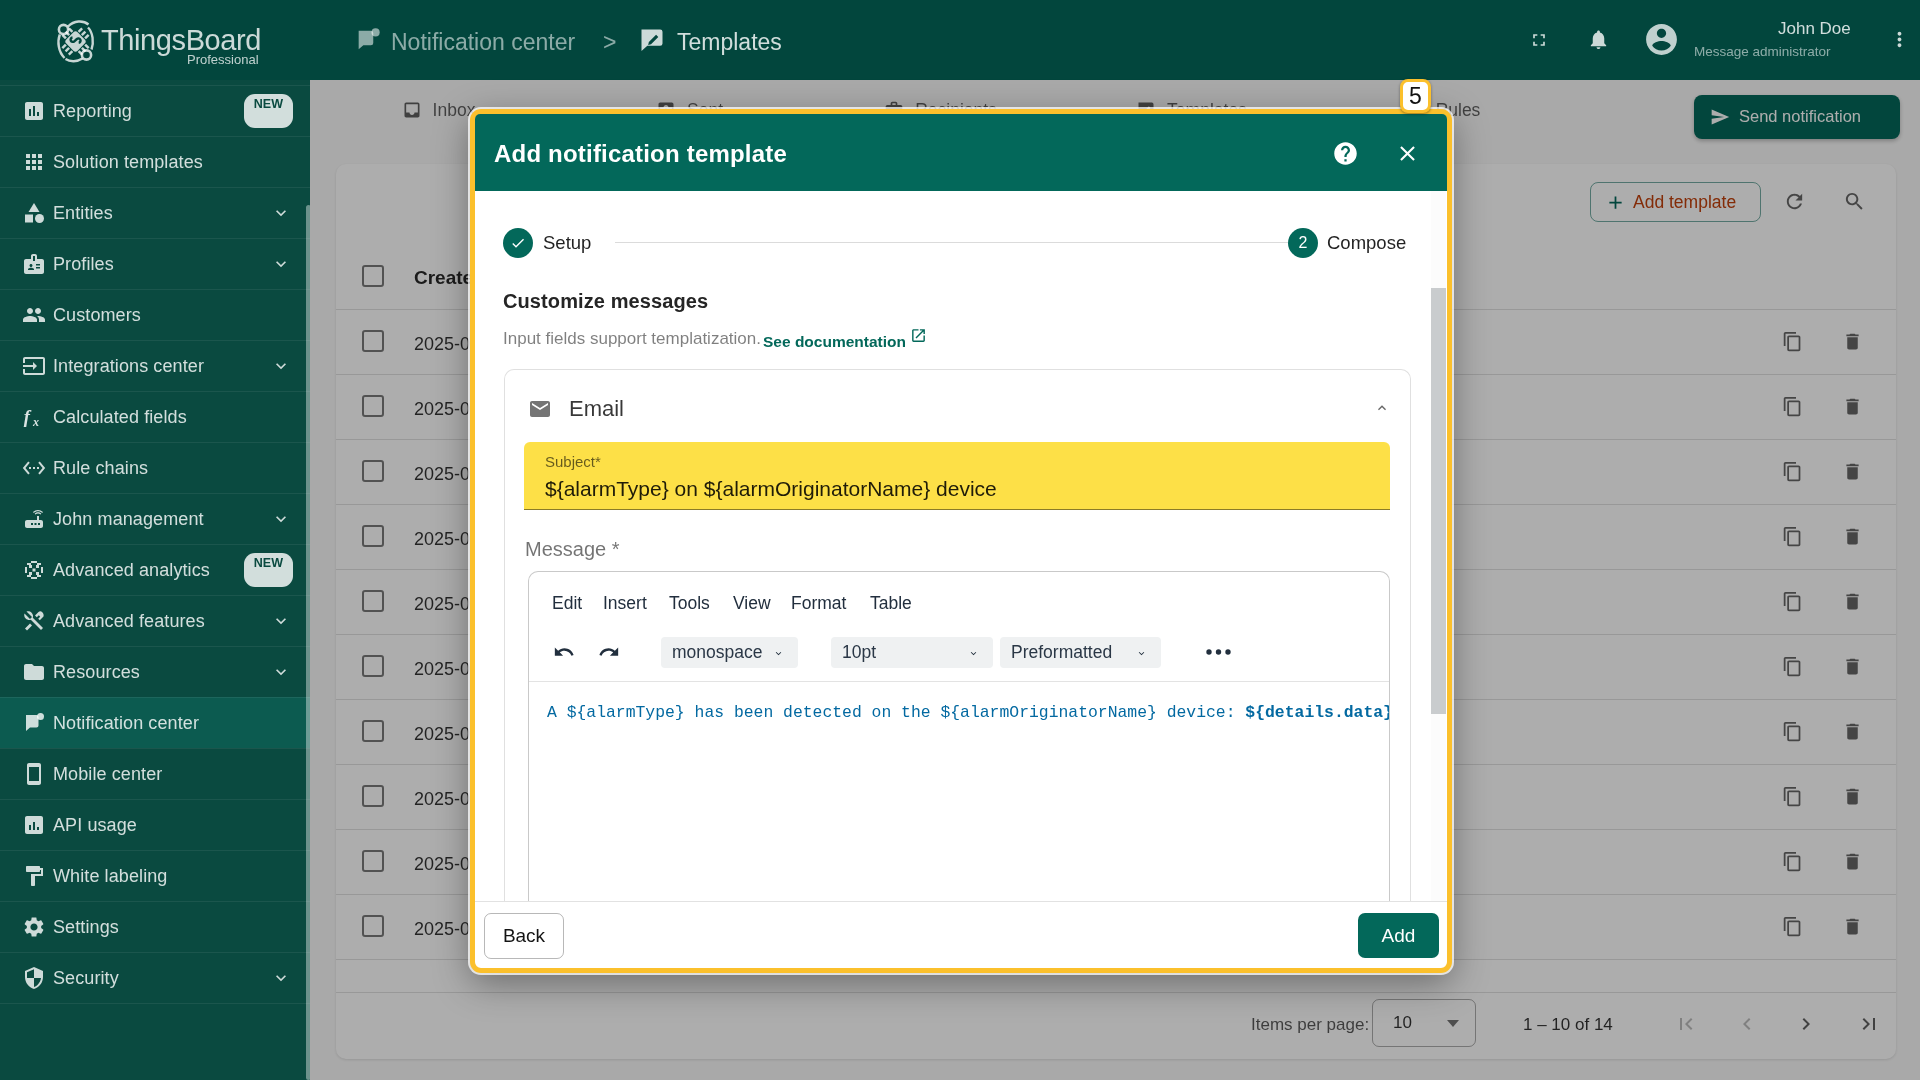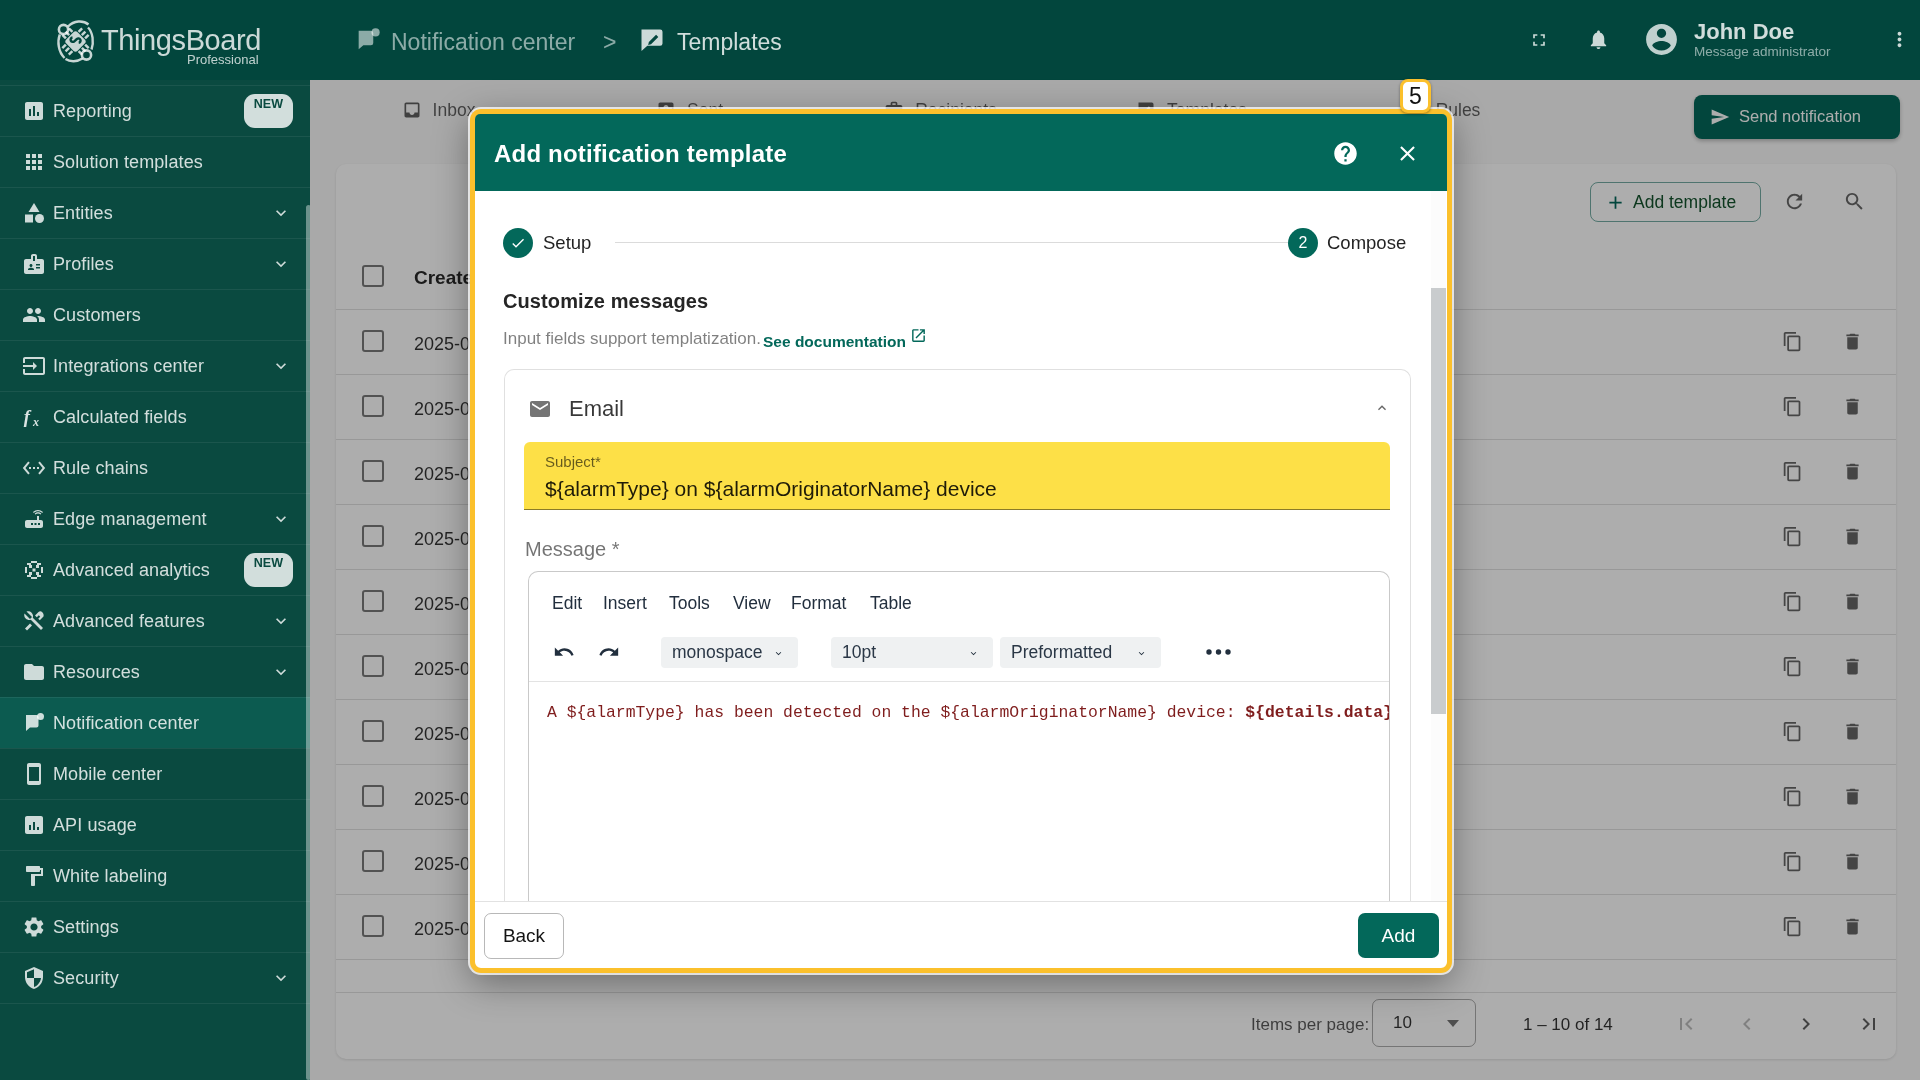--- a/index.html
+++ b/index.html
@@ -97,21 +97,21 @@
 
     <svg class="abs wicon" style="left:1529px;top:30px;" width="20" height="20" viewBox="0 0 24 24">
         <path d="M7 14H5v5h5v-2H7v-3zm-2-4h2V7h3V5H5v5zm12 7h-3v2h5v-5h-2v3zM14 5v2h3v3h2V5h-5z"></path>
       </svg>
     <svg class="abs wicon" style="left:1587px;top:28px;" width="23" height="23" viewBox="0 0 24 24">
         <path d="M12 22c1.1 0 2-.9 2-2h-4c0 1.1.89 2 2 2zm6-6v-5c0-3.07-1.64-5.64-4.5-6.32V4c0-.83-.67-1.5-1.5-1.5s-1.5.67-1.5 1.5v.68C7.63 5.36 6 7.92 6 11v5l-2 2v1h16v-1l-2-2z"></path>
       </svg>
     <svg class="abs" style="left:1643px;top:21px;fill:rgba(255,255,255,0.75);" width="37" height="37" viewBox="0 0 24 24">
         <path d="M12 2C6.48 2 2 6.48 2 12s4.48 10 10 10 10-4.48 10-10S17.52 2 12 2zm0 3c1.66 0 3 1.34 3 3s-1.34 3-3 3-3-1.34-3-3 1.34-3 3-3zm0 14.2c-2.5 0-4.71-1.28-6-3.22.03-1.99 4-3.08 6-3.08 1.99 0 5.97 1.09 6 3.08-1.29 1.94-3.5 3.22-6 3.22z"></path>
       </svg>
-    <div class="abs" style="left:1694px;top:19px;font-size:22px;color:rgba(255,255,255,0.82);font-weight:bold;">John Doe</div>
+    <div class="abs" style="left:1778px;top:19px;font-size:17px;color:rgba(255,255,255,0.82);">John Doe</div>
     <div class="abs" style="left:1694px;top:44px;font-size:13.5px;color:rgba(255,255,255,0.55);">Message administrator</div>
     <svg class="abs wicon" style="left:1888px;top:28px;" width="23" height="23" viewBox="0 0 24 24">
         <path d="M12 8c1.1 0 2-.9 2-2s-.9-2-2-2-2 .9-2 2 .9 2 2 2zm0 2c-1.1 0-2 .9-2 2s.9 2 2 2 2-.9 2-2-.9-2-2-2zm0 6c-1.1 0-2 .9-2 2s.9 2 2 2 2-.9 2-2-.9-2-2-2z"></path>
       </svg>
   </div>
   <div id="sidebar" class="abs">
    <div style="height:5px"></div>
    <div class="mitem">
         <svg viewBox="0 0 24 24">
           <path d="M19 3H5c-1.1 0-2 .9-2 2v14c0 1.1.9 2 2 2h14c1.1 0 2-.9 2-2V5c0-1.1-.9-2-2-2zM9 17H7v-7h2v7zm4 0h-2V7h2v10zm4 0h-2v-4h2v4z"></path>
@@ -170,21 +170,21 @@
    <div class="mitem">
         <svg viewBox="0 0 24 24">
           <path d="M7.77 6.76 6.23 5.48.82 12l5.41 6.52 1.54-1.28L3.42 12l4.35-5.24zM7 13h2v-2H7v2zm10-2h-2v2h2v-2zm-6 2h2v-2h-2v2zm6.77-7.52-1.54 1.28L20.58 12l-4.35 5.24 1.54 1.28L23.18 12l-5.41-6.52z"></path>
         </svg>
         <span class="lbl">Rule chains</span>
       </div>
    <div class="mitem">
         <svg viewBox="0 0 24 24">
           <path d="M20.2 5.9l.8-.8C19.6 3.7 17.8 3 16 3s-3.6.7-5 2.1l.8.8C13 4.8 14.5 4.2 16 4.2s3 .6 4.2 1.7zm-.9.8c-.9-.9-2.1-1.4-3.3-1.4s-2.4.5-3.3 1.4l.8.8c.7-.7 1.6-1 2.5-1 .9 0 1.8.3 2.5 1l.8-.8zM19 13h-2V9h-2v4H5c-1.1 0-2 .9-2 2v4c0 1.1.9 2 2 2h14c1.1 0 2-.9 2-2v-4c0-1.1-.9-2-2-2zm-8 5H9v-2h2v2zm3.5 0h-2v-2h2v2zm3.5 0h-2v-2h2v2z"></path>
         </svg>
-        <span class="lbl">Edge management</span>
+        <span class="lbl">John management</span>
         <svg class="chev" viewBox="0 0 24 24">
           <path d="M7.41 8.59 12 13.17l4.59-4.58L18 10l-6 6-6-6 1.41-1.41z"></path>
         </svg>
       </div>
    <div class="mitem">
         <svg viewBox="0 0 24 24">
           <path d="M9 3h6v2H9zM5 5h4v2H5zM15 5h4v2h-4zM3 9h2v6H3zM19 9h2v6h-2zM5 17h4v2H5zM15 17h4v2h-4zM9 19h6v2H9zM7 7h3v3H7zM14 7h3v3h-3zM7 14h3v3H7zM14 14h3v3h-3zM10.5 10.5h3v3h-3z"></path>
         </svg>
         <span class="lbl">Advanced analytics</span>
         <span class="new">NEW</span>
@@ -274,21 +274,21 @@
         </svg>
       <span style="position:absolute;left:45px;top:12px;font-size:16.5px;font-weight:500;color:#fff;">Send notification</span>
     </div>
 
     <div id="card">
 
       <div class="abs" style="left:1254px;top:18px;width:171px;height:40px;border:1px solid rgba(3,104,90,0.55);border-radius:8px;">
         <svg style="position:absolute;left:14px;top:9px;fill:#03685A;" width="21" height="21" viewBox="0 0 24 24">
             <path d="M19 13h-6v6h-2v-6H5v-2h6V5h2v6h6v2z"></path>
           </svg>
-        <span style="position:absolute;left:42px;top:9px;font-size:17.5px;font-weight:500;color:#14532d;">Add template</span>
+        <span style="position:absolute;left:42px;top:9px;font-size:17.5px;font-weight:500;color:#c2410c;">Add template</span>
       </div>
       <svg class="abs" style="left:1447px;top:26px;fill:rgba(0,0,0,0.60);" width="23" height="23" viewBox="0 0 24 24">
           <path d="M17.65 6.35C16.2 4.9 14.21 4 12 4c-4.42 0-7.99 3.58-7.99 8s3.57 8 7.99 8c3.73 0 6.84-2.55 7.73-6h-2.08c-.82 2.33-3.04 4-5.65 4-3.31 0-6-2.69-6-6s2.69-6 6-6c1.66 0 3.14.69 4.22 1.78L13 11h7V4l-2.35 2.35z"></path>
         </svg>
       <svg class="abs" style="left:1507px;top:26px;fill:rgba(0,0,0,0.60);" width="23" height="23" viewBox="0 0 24 24">
           <path d="M15.5 14h-.79l-.28-.27C15.41 12.59 16 11.11 16 9.5 16 5.91 13.09 3 9.5 3S3 5.91 3 9.5 5.91 16 9.5 16c1.61 0 3.09-.59 4.23-1.57l.27.28v.79l5 5L20.49 19l-5-5zm-6 0C7.01 14 5 11.99 5 9.5S7.01 5 9.5 5 14 7.01 14 9.5 11.99 14 9.5 14z"></path>
         </svg>
 
       <div class="cb" style="top:101px;"></div>
       <div class="abs" style="left:78px;top:103px;font-size:19px;font-weight:700;color:rgba(0,0,0,0.84);">Created time</div>
@@ -471,21 +471,21 @@
             </svg></div>
         <div class="chip" style="left:471px;top:65px;width:161px;line-height:31px;"><span style="margin-left:11px;">Preformatted</span><svg style="position:absolute;right:14px;top:11px;fill:#222F3E;" width="11" height="11" viewBox="0 0 24 24">
               <path d="M7.41 8.59 12 13.17l4.59-4.58L18 10l-6 6-6-6 1.41-1.41z"></path>
             </svg></div>
         <svg class="abs" style="left:675px;top:69px;fill:#222F3E;" width="29" height="22" viewBox="0 0 29 22">
             <circle cx="5" cy="11" r="2.7"></circle>
             <circle cx="14.5" cy="11" r="2.7"></circle>
             <circle cx="24" cy="11" r="2.7"></circle>
           </svg>
         <div class="abs" style="left:0px;top:109px;width:860px;height:1px;background:#E3E3E3;"></div>
-        <div class="abs" style="left:18px;top:131px;font-family:'Liberation Mono',monospace;font-size:16.4px;color:#7f1d1d;white-space:nowrap;">A ${alarmType} has been detected on the ${alarmOriginatorName} device: <b>${details.data}</b></div>
+        <div class="abs" style="left:18px;top:131px;font-family:'Liberation Mono',monospace;font-size:16.4px;color:#0369a1;white-space:nowrap;">A ${alarmType} has been detected on the ${alarmOriginatorName} device: <b>${details.data}</b></div>
       </div>
     </div>
 
     <div class="abs" style="left:956px;top:77px;width:15px;height:710px;background:#FCFCFC;"></div>
     <div class="abs" style="left:956px;top:174px;width:15px;height:426px;background:#C9CCCE;"></div>
 
     <div class="abs" style="left:0;top:787px;width:972px;height:53px;border-top:1px solid #E2E2E2;background:#fff;border-radius:0 0 5px 5px;">
       <div class="abs" style="left:9px;top:11px;width:80px;height:46px;border:1px solid rgba(0,0,0,0.28);border-radius:7px;text-align:center;line-height:44px;font-size:19px;font-weight:500;color:#141414;">Back</div>
       <div class="abs" style="left:883px;top:11px;width:81px;height:45px;background:#03685A;border-radius:7px;text-align:center;line-height:45px;font-size:19px;font-weight:500;color:#fff;">Add</div>
     </div>

